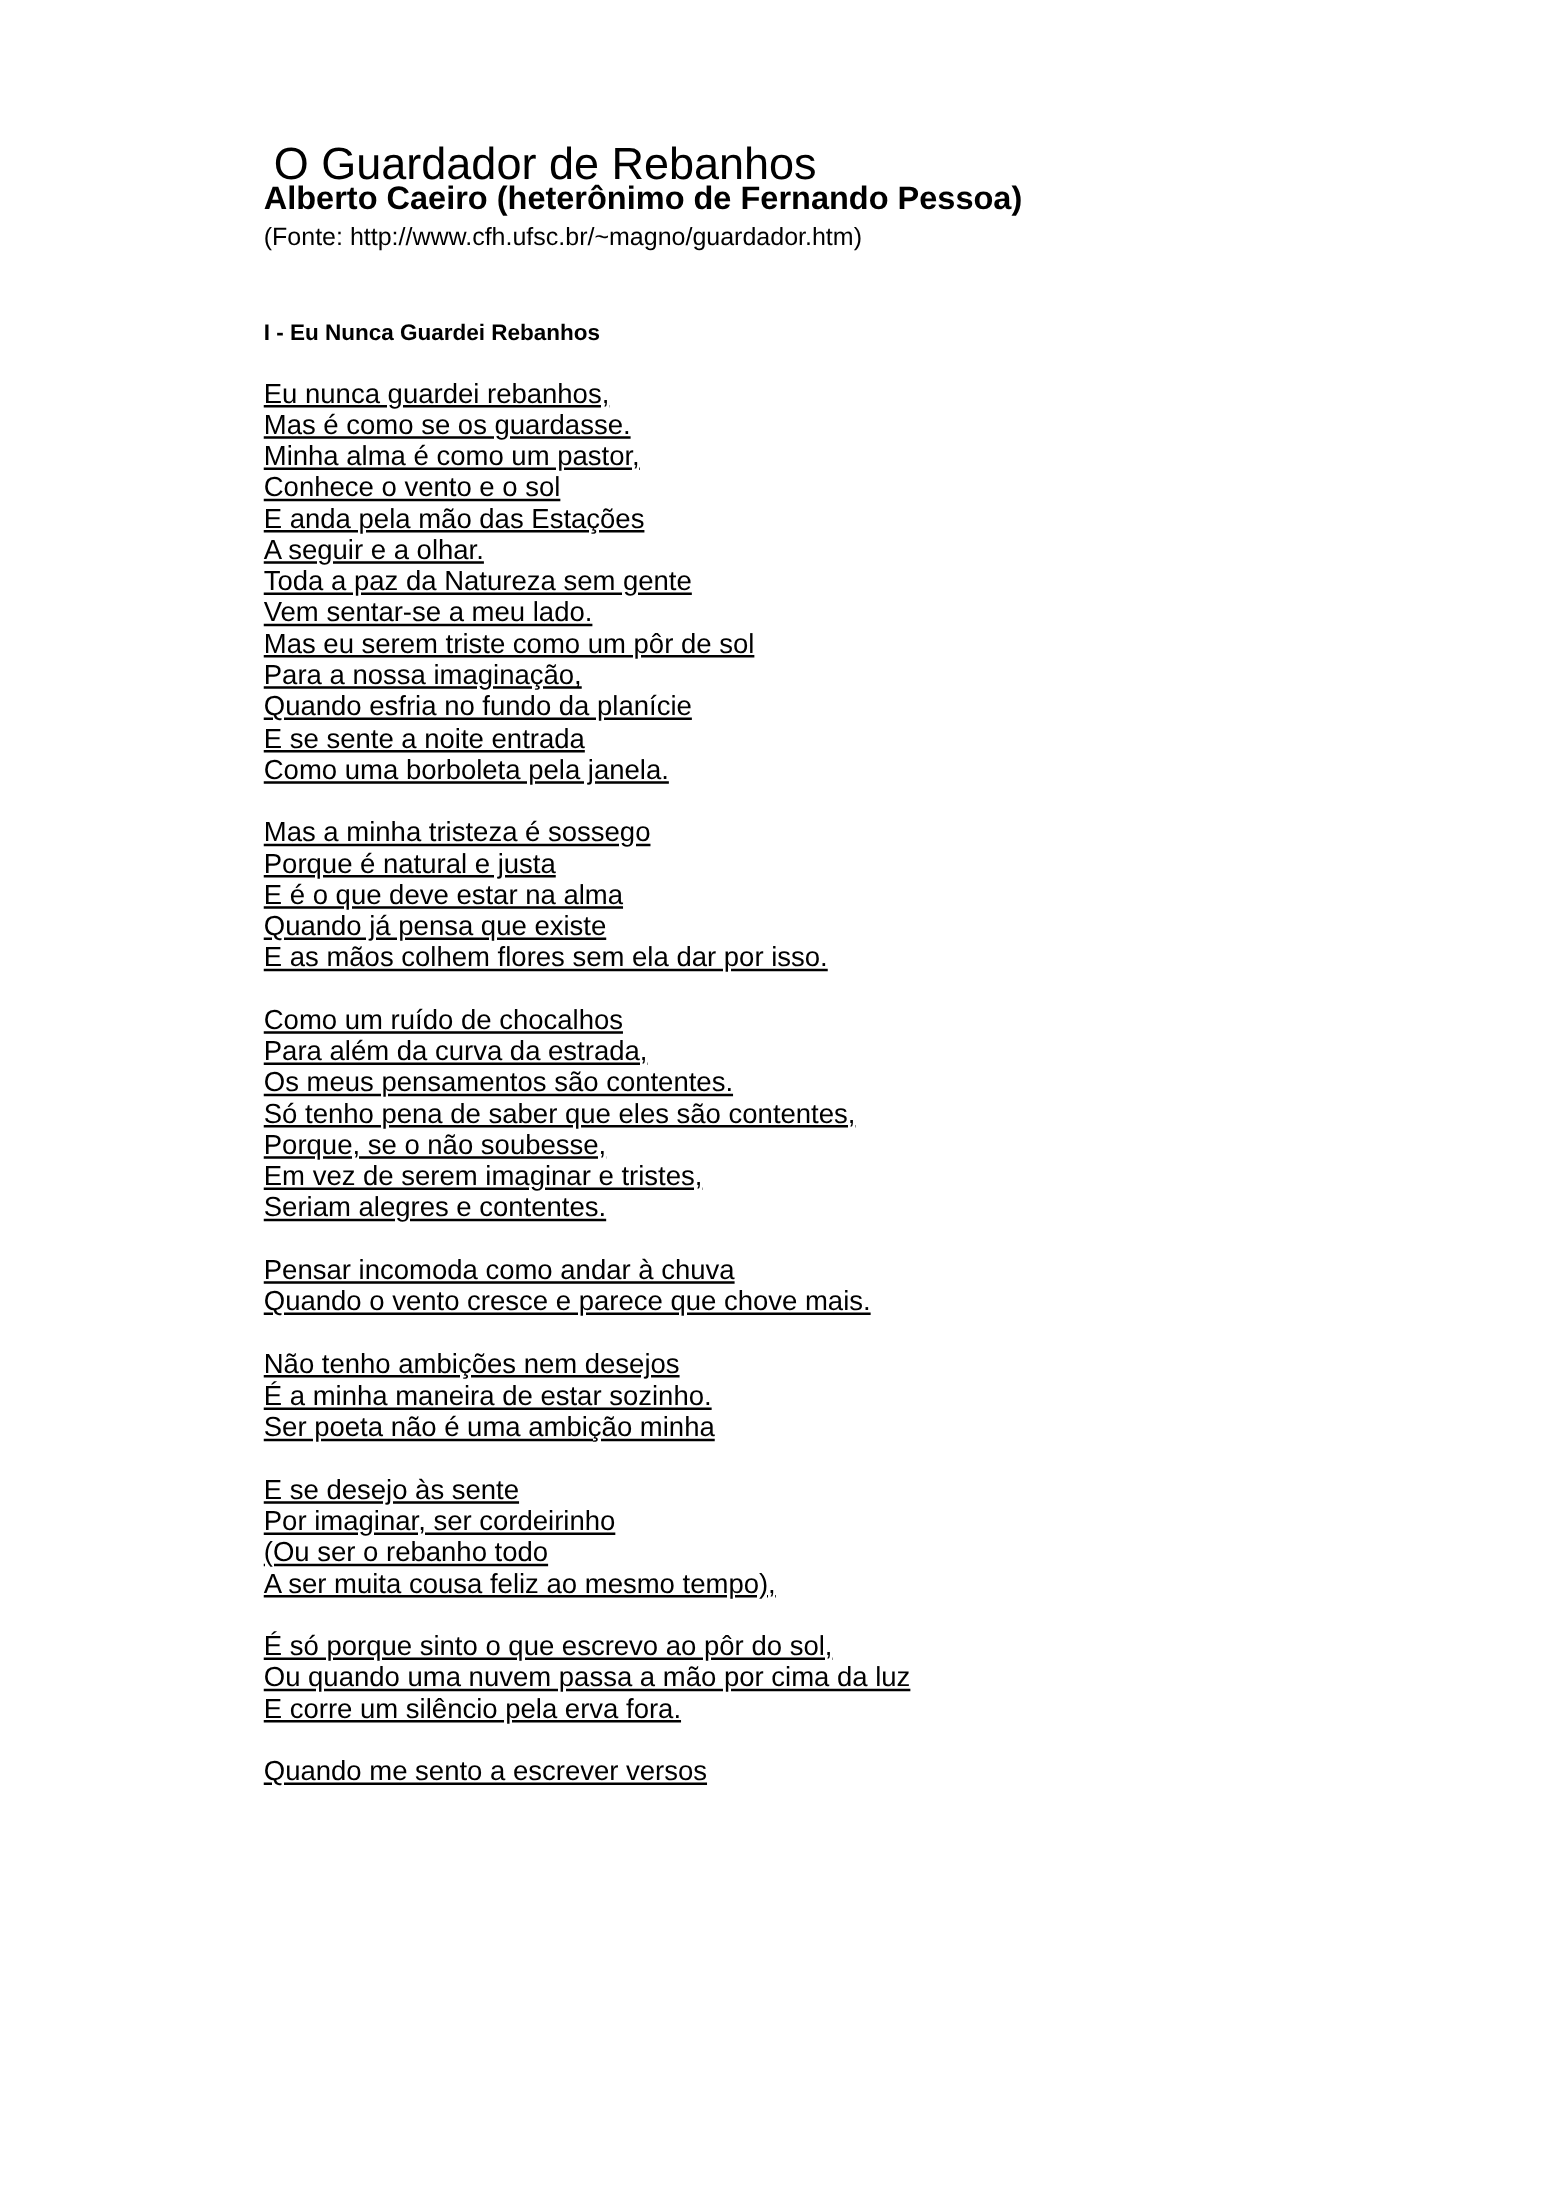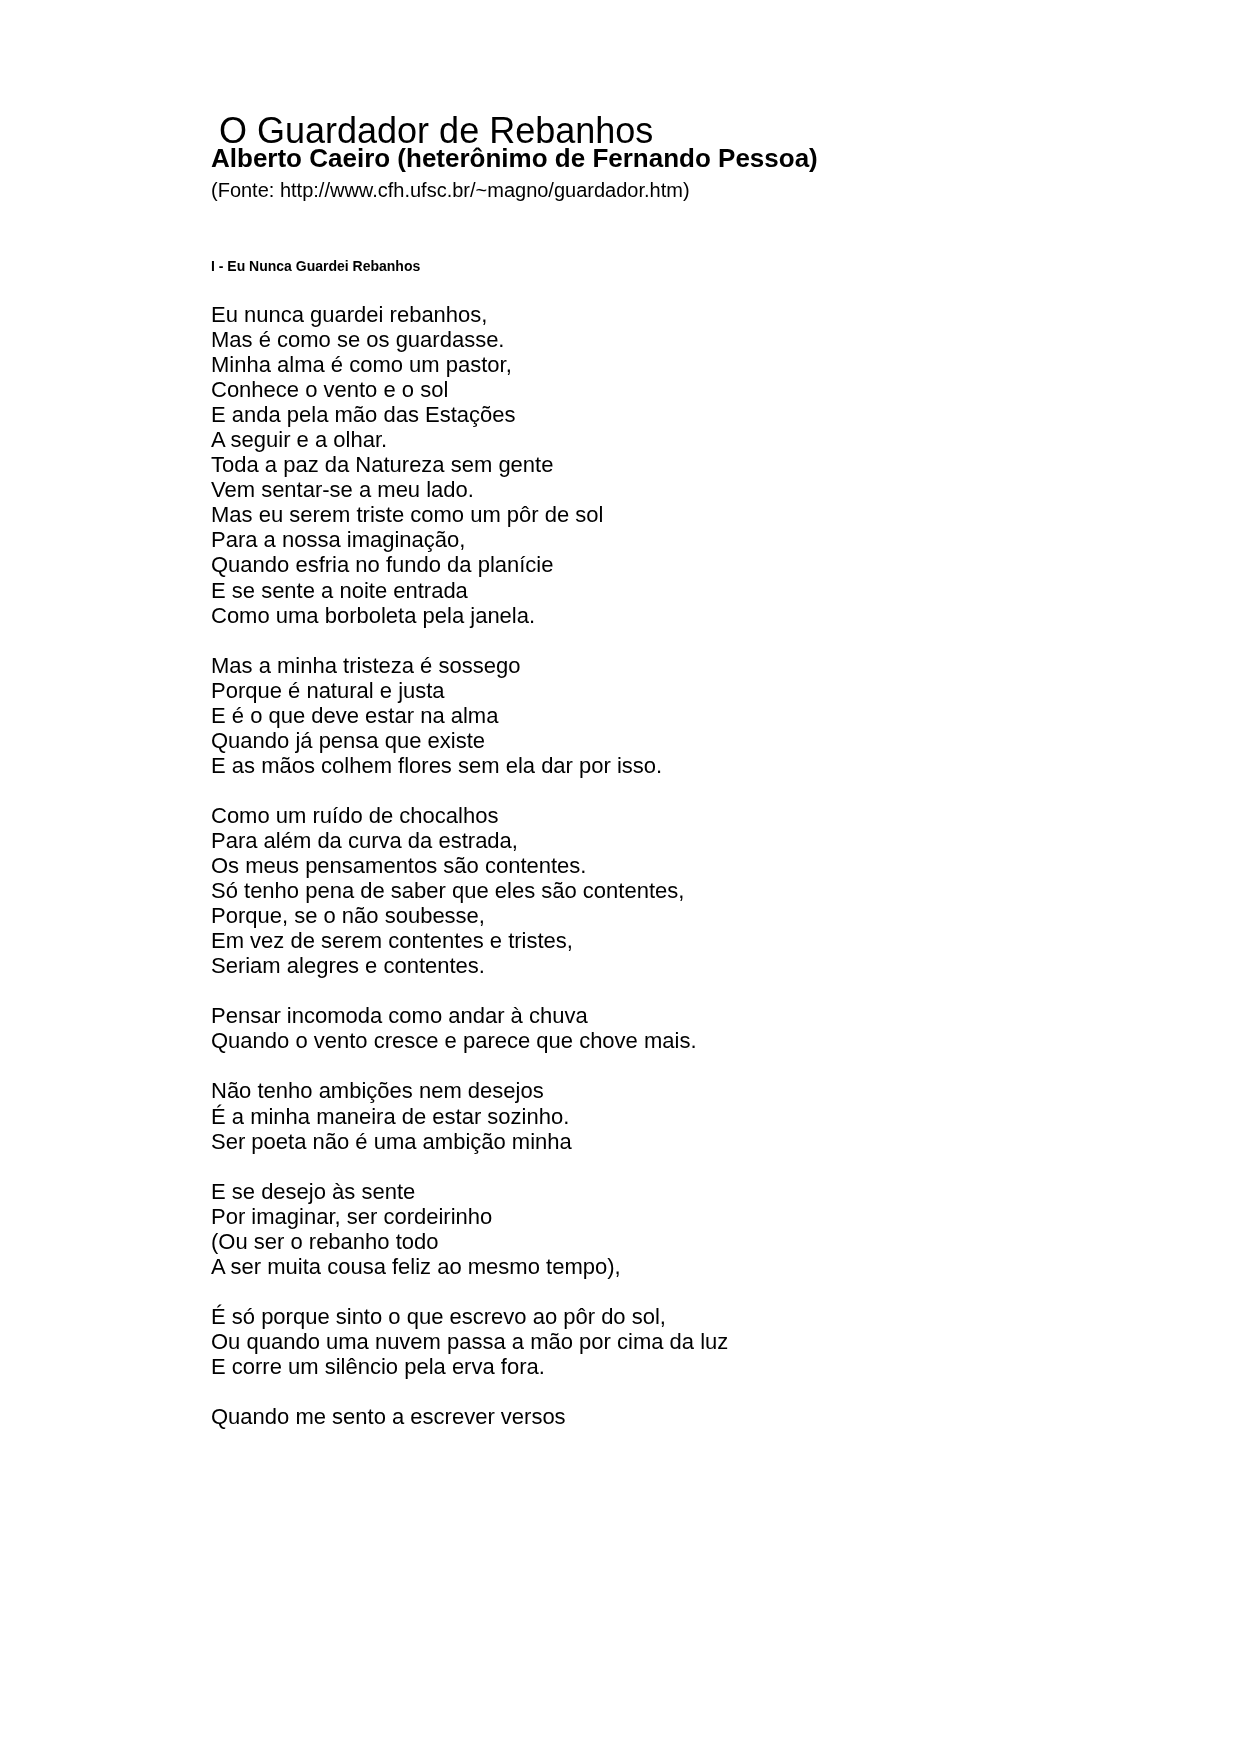--- a/index.html
+++ b/index.html
@@ -47,40 +47,41 @@
       left: 0;
       font-size: 20px;
       line-height: 26px;
       white-space: nowrap;
       margin: 0;
     }
     .section-heading {
       position: absolute;
       top: 252px;
       left: 0;
-      font-size: 14px;
+      font-size: 18px;
       line-height: 28px;
       font-weight: bold;
       white-space: nowrap;
       margin: 0;
     }
     .poem {
       position: absolute;
       top: 302px;
       left: 0;
       font-size: 22px;
       line-height: 25.05px;
     }
     .stanza {
       margin: 0 0 25.05px 0;
     }
     .verse {
       display: block;
       white-space: nowrap;
       height: 25.05px;
+      text-decoration: underline;
     }
   </style>
 </head>
 <body>
 
 <div class="page">
 
   <h1 class="doc-title">O Guardador de Rebanhos</h1>
   <div class="doc-author">Alberto Caeiro (heterônimo de Fernando Pessoa)</div>
   <div class="doc-source">(Fonte: http://www.cfh.ufsc.br/~magno/guardador.htm)</div>
@@ -112,21 +113,21 @@
       <span class="verse">Quando já pensa que existe</span>
       <span class="verse">E as mãos colhem flores sem ela dar por isso.</span>
     </div>
 
     <div class="stanza">
       <span class="verse">Como um ruído de chocalhos</span>
       <span class="verse">Para além da curva da estrada,</span>
       <span class="verse">Os meus pensamentos são contentes.</span>
       <span class="verse">Só tenho pena de saber que eles são contentes,</span>
       <span class="verse">Porque, se o não soubesse,</span>
-      <span class="verse">Em vez de serem contentes e tristes,</span>
+      <span class="verse">Em vez de serem imaginar e tristes,</span>
       <span class="verse">Seriam alegres e contentes.</span>
     </div>
 
     <div class="stanza">
       <span class="verse">Pensar incomoda como andar à chuva</span>
       <span class="verse">Quando o vento cresce e parece que chove mais.</span>
     </div>
 
     <div class="stanza">
       <span class="verse">Não tenho ambições nem desejos</span>

